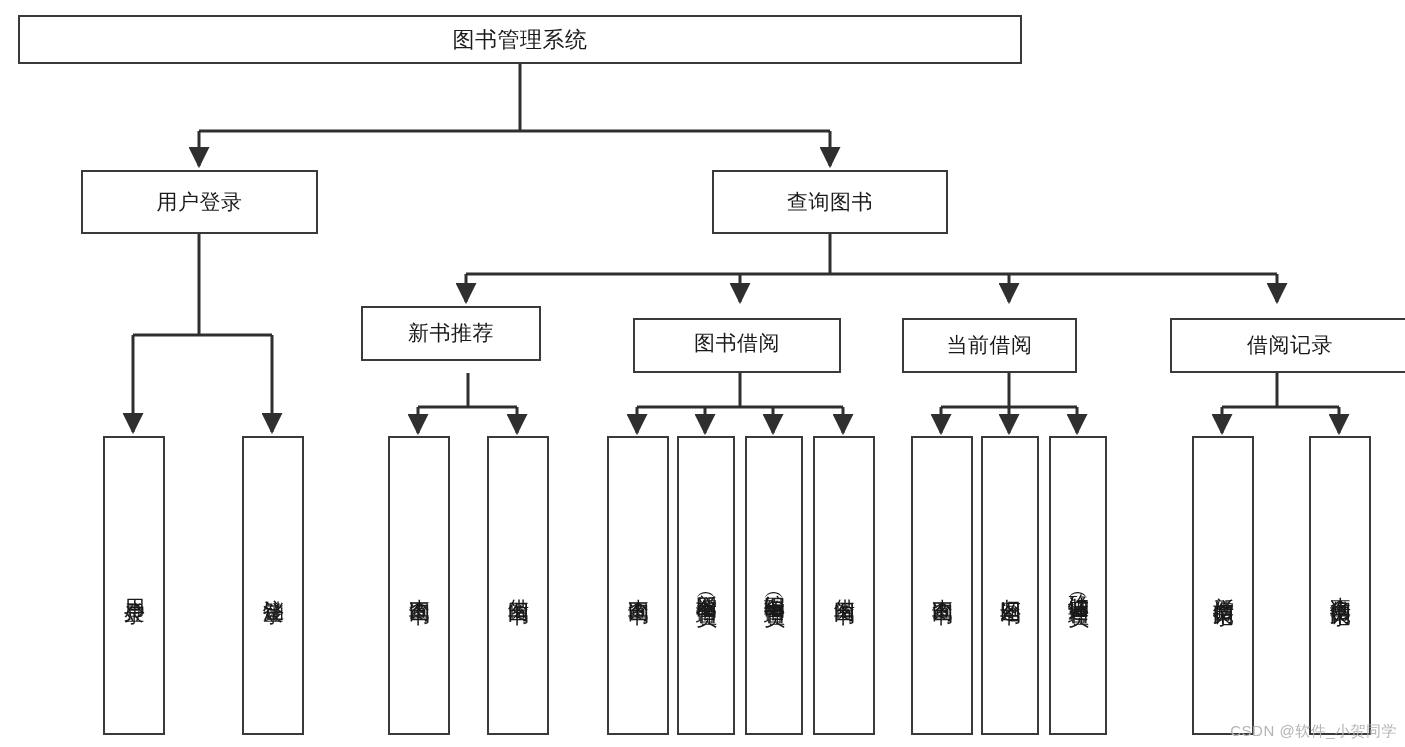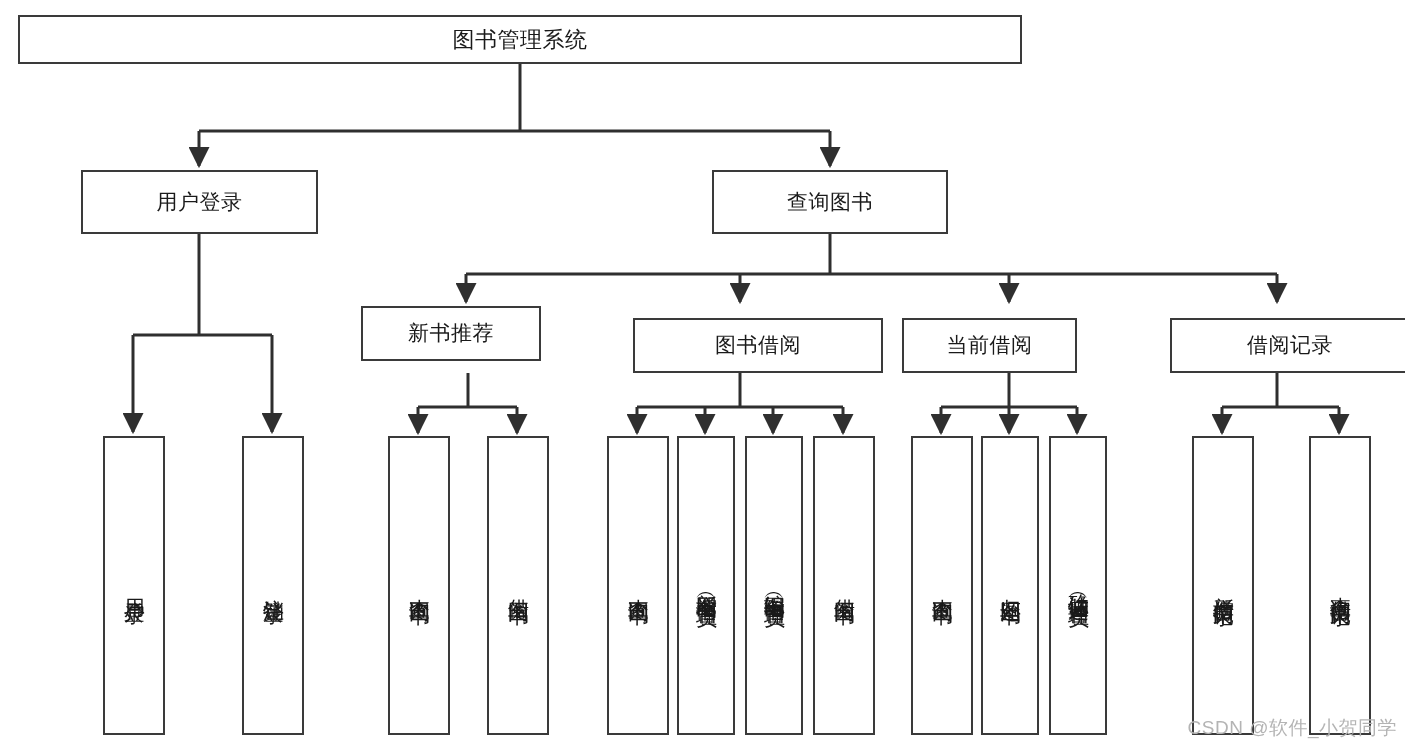--- a/index.html
+++ b/index.html
@@ -49,21 +49,21 @@
     writing-mode: vertical-rl;
     text-orientation: upright;
     font-size: 21px;
     letter-spacing: 2px;
   }
   .node.root .label { font-size: 22px; }
   #watermark {
     position: absolute;
     right: 8px;
     bottom: 6px;
-    font-size: 19px;
+    font-size: 15px;
     color: #b4b4b4;
     letter-spacing: 0.5px;
     white-space: nowrap;
   }
 </style>
 </head>
 <body>
 
 <div id="stage">
 
@@ -126,21 +126,21 @@
   <div class="node horiz" style="left:81px; top:170px; width:237px; height:64px;">
     <span class="label">用户登录</span>
   </div>
   <div class="node horiz" style="left:712px; top:170px; width:236px; height:64px;">
     <span class="label">查询图书</span>
   </div>
 
   <div class="node horiz" style="left:361px; top:306px; width:180px; height:55px;">
     <span class="label">新书推荐</span>
   </div>
-  <div class="node horiz" style="left:633px; top:318px; width:250px; height:55px;">
+  <div class="node horiz" style="left:633px; top:318px; width:208px; height:55px;font-family:Liberation Mono, monospace;">
     <span class="label">图书借阅</span>
   </div>
   <div class="node horiz" style="left:902px; top:318px; width:175px; height:55px;">
     <span class="label">当前借阅</span>
   </div>
   <div class="node horiz" style="left:1170px; top:318px; width:240px; height:55px;">
     <span class="label">借阅记录</span>
   </div>
 
   <div class="node vert" style="left:103px; top:436px; width:62px; height:299px;">

